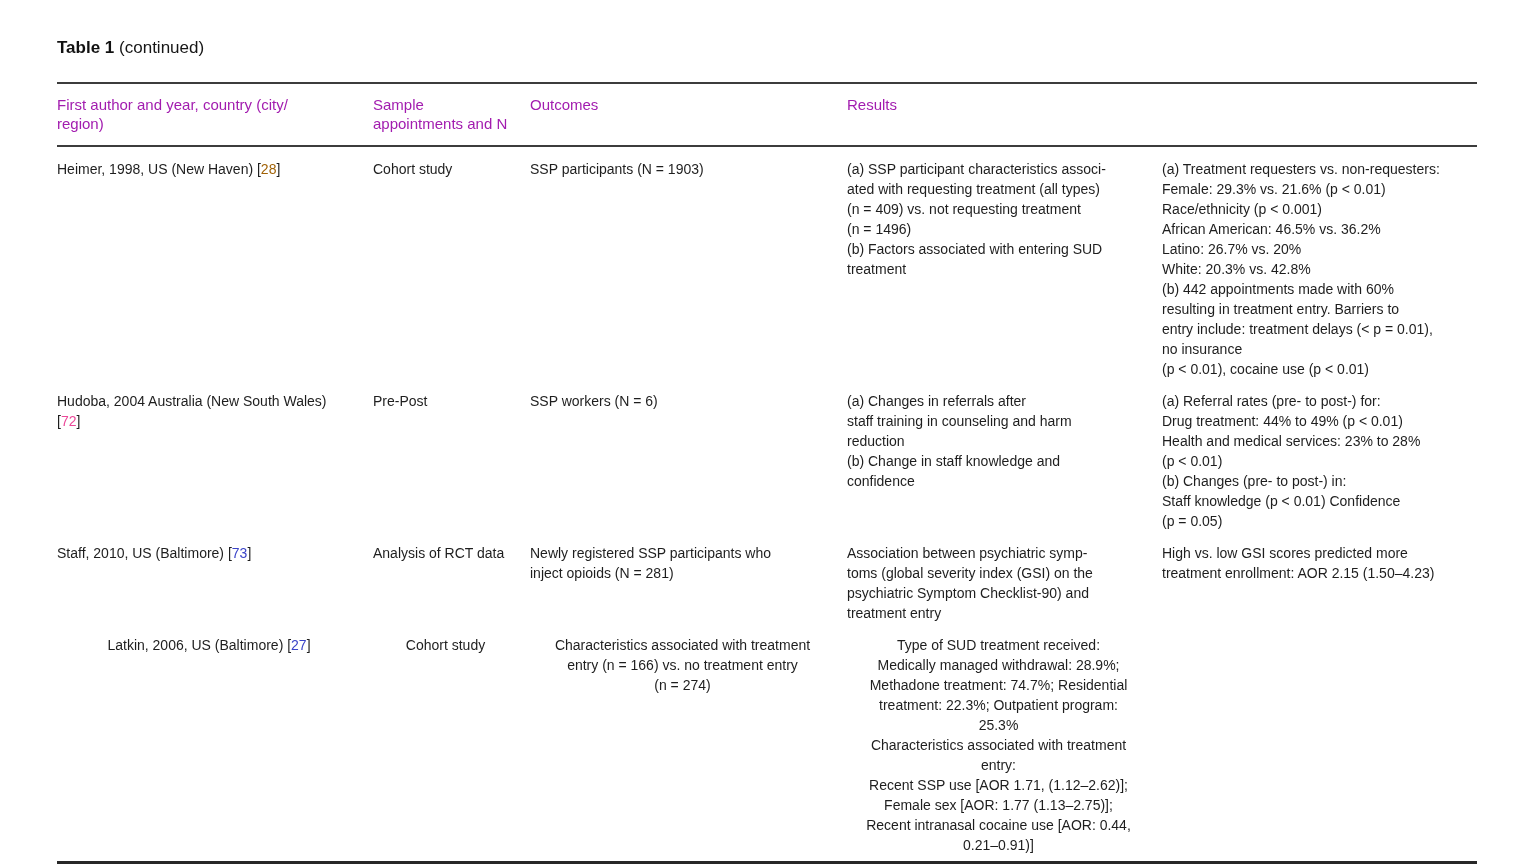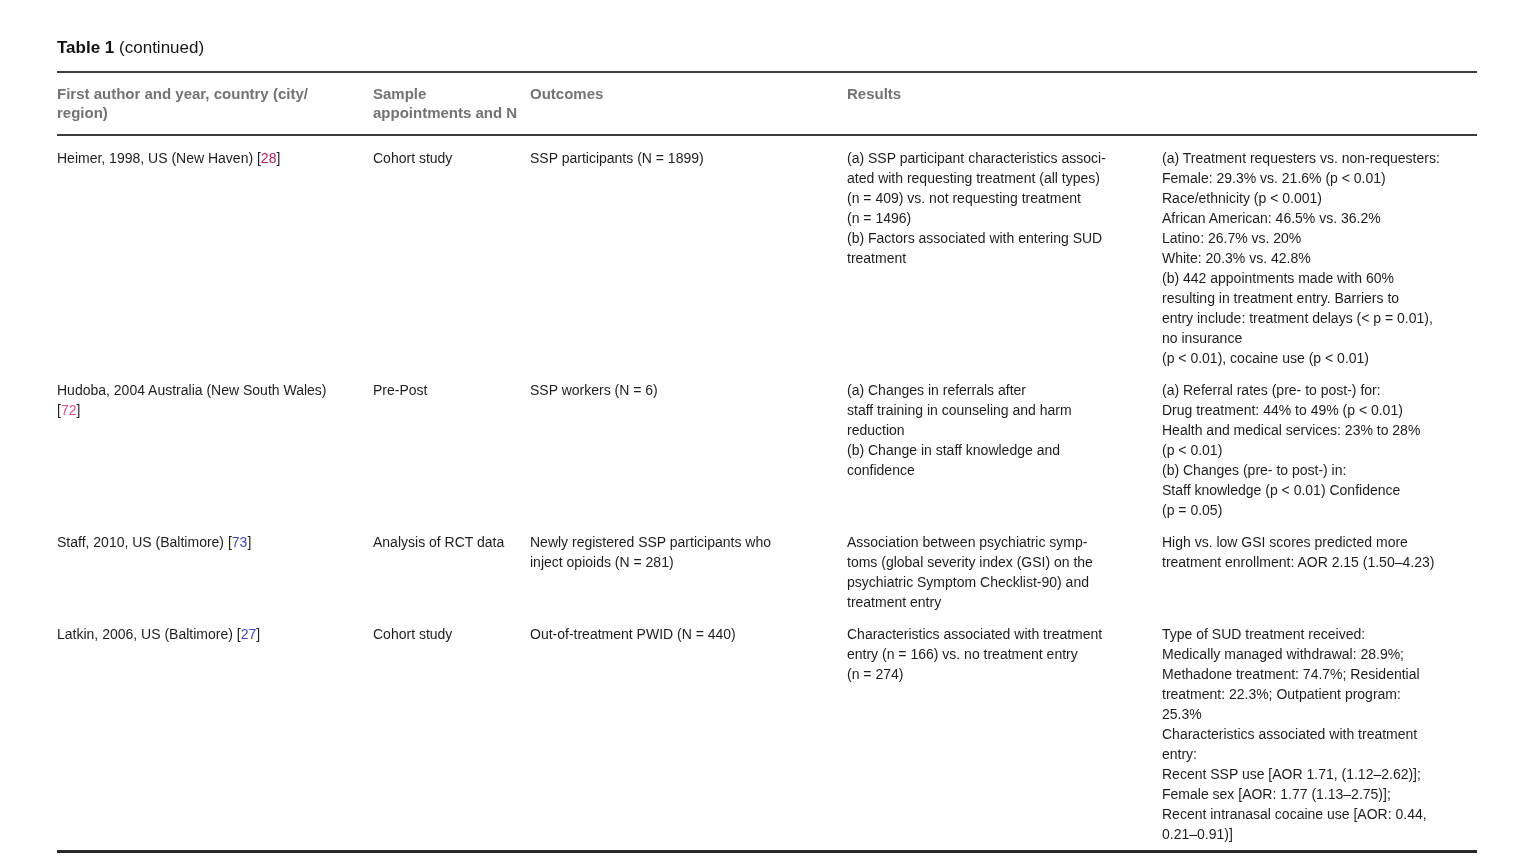--- a/index.html
+++ b/index.html
@@ -14,21 +14,21 @@
     width: 1526px;
     height: 866px;
     background: #ffffff;
     box-sizing: border-box;
     padding: 38px 49px 0 57px;
     overflow: hidden;
   }
   .table-title {
     font-size: 17px;
     line-height: 20px;
-    margin-bottom: 13px;
+    margin-bottom: 24px;
     color: #111111;
   }
   .table-title .bold { font-weight: bold; }
   .table-title .note { font-weight: normal; color: #161616; }
 
   .table {
     width: 1420px;
     border-bottom: 3px solid #282828;
   }
   .row {
@@ -41,27 +41,27 @@
     border-bottom: 2px solid #3c3c3c;
   }
   .cell {
     font-size: 14px;
     line-height: 20px;
     white-space: pre-line;
     padding: 12px 12px 0 0;
     box-sizing: border-box;
   }
   .thead .cell {
-    font-weight: bold;
+    font-weight: normal;
     font-size: 15px;
     line-height: 19px;
     padding: 11px 12px 12px 0;
-    color: #737373;
+    color: #a21caf;
   }
-  .body-row:last-child .cell { padding-bottom: 6px; }
+  .body-row:last-child .cell { padding-bottom: 6px; text-align: center; }
   .ref-link {
     text-decoration: none;
     cursor: pointer;
   }
 </style>
 </head>
 <body>
 
 <div class="page">
   <div class="table-title">
@@ -72,23 +72,23 @@
   <div class="table">
     <div class="row thead">
       <div class="cell">First author and year, country (city/
 region)</div>
       <div class="cell">Sample appointments and N</div>
       <div class="cell">Outcomes</div>
       <div class="cell">Results</div>
     </div>
     <div>
         <div class="row body-row">
-          <div class="cell"><span>Heimer, 1998, US (New Haven) </span><span>[</span><a class="ref-link" style="color: #be185d;">28</a><span>]</span></div>
+          <div class="cell"><span>Heimer, 1998, US (New Haven) </span><span>[</span><a class="ref-link" style="color: #a16207;">28</a><span>]</span></div>
           <div class="cell">Cohort study</div>
-          <div class="cell">SSP participants (N = 1899)</div>
+          <div class="cell">SSP participants (N = 1903)</div>
           <div class="cell">(a) SSP participant characteristics associ-
 ated with requesting treatment (all types)
 (n = 409) vs. not requesting treatment
 (n = 1496)
 (b) Factors associated with entering SUD
 treatment</div>
           <div class="cell">(a) Treatment requesters vs. non-requesters:
 Female: 29.3% vs. 21.6% (p &lt; 0.01)
 Race/ethnicity (p &lt; 0.001)
 African American: 46.5% vs. 36.2%
@@ -126,21 +126,20 @@
           <div class="cell">Association between psychiatric symp-
 toms (global severity index (GSI) on the
 psychiatric Symptom Checklist-90) and
 treatment entry</div>
           <div class="cell">High vs. low GSI scores predicted more
 treatment enrollment: AOR 2.15 (1.50–4.23)</div>
         </div>
         <div class="row body-row">
           <div class="cell"><span>Latkin, 2006, US (Baltimore) </span><span>[</span><a class="ref-link" style="color: rgb(59, 68, 200);">27</a><span>]</span></div>
           <div class="cell">Cohort study</div>
-          <div class="cell">Out-of-treatment PWID (N = 440)</div>
           <div class="cell">Characteristics associated with treatment
 entry (n = 166) vs. no treatment entry
 (n = 274)</div>
           <div class="cell">Type of SUD treatment received:
 Medically managed withdrawal: 28.9%;
 Methadone treatment: 74.7%; Residential
 treatment: 22.3%; Outpatient program:
 25.3%
 Characteristics associated with treatment
 entry:

